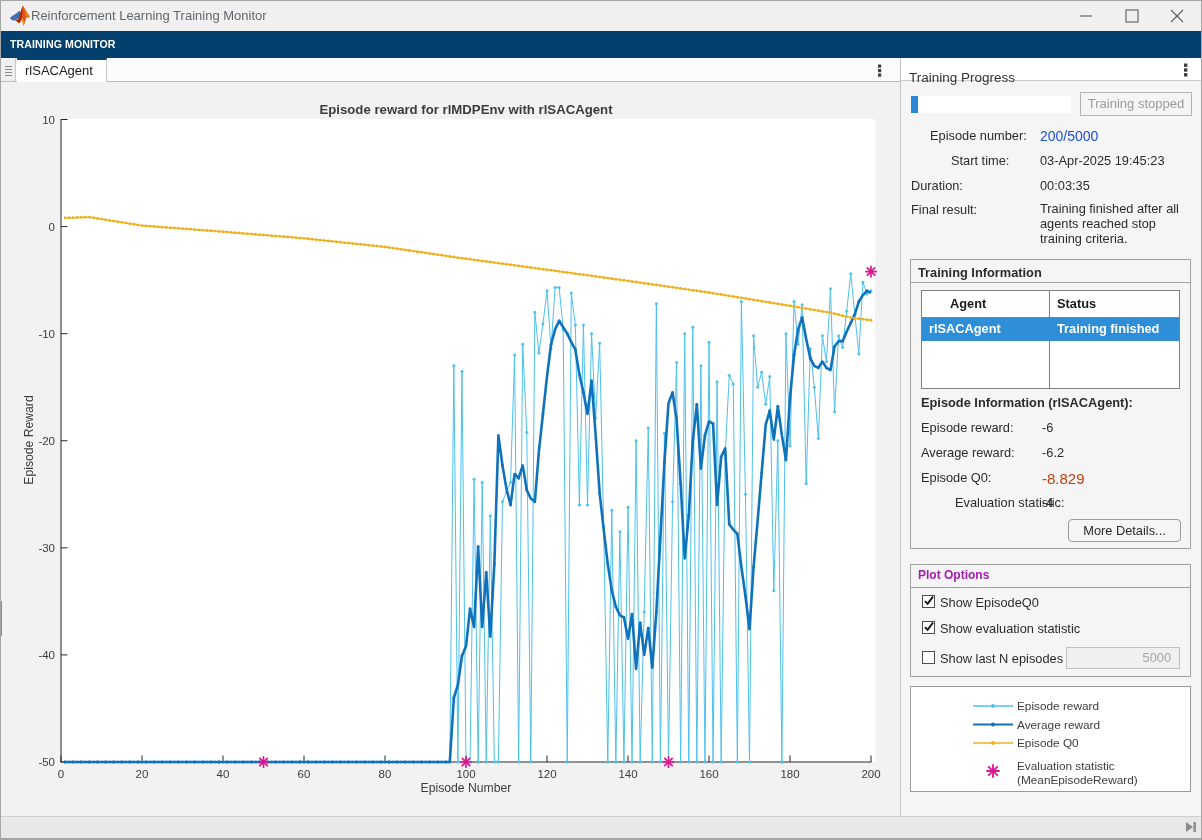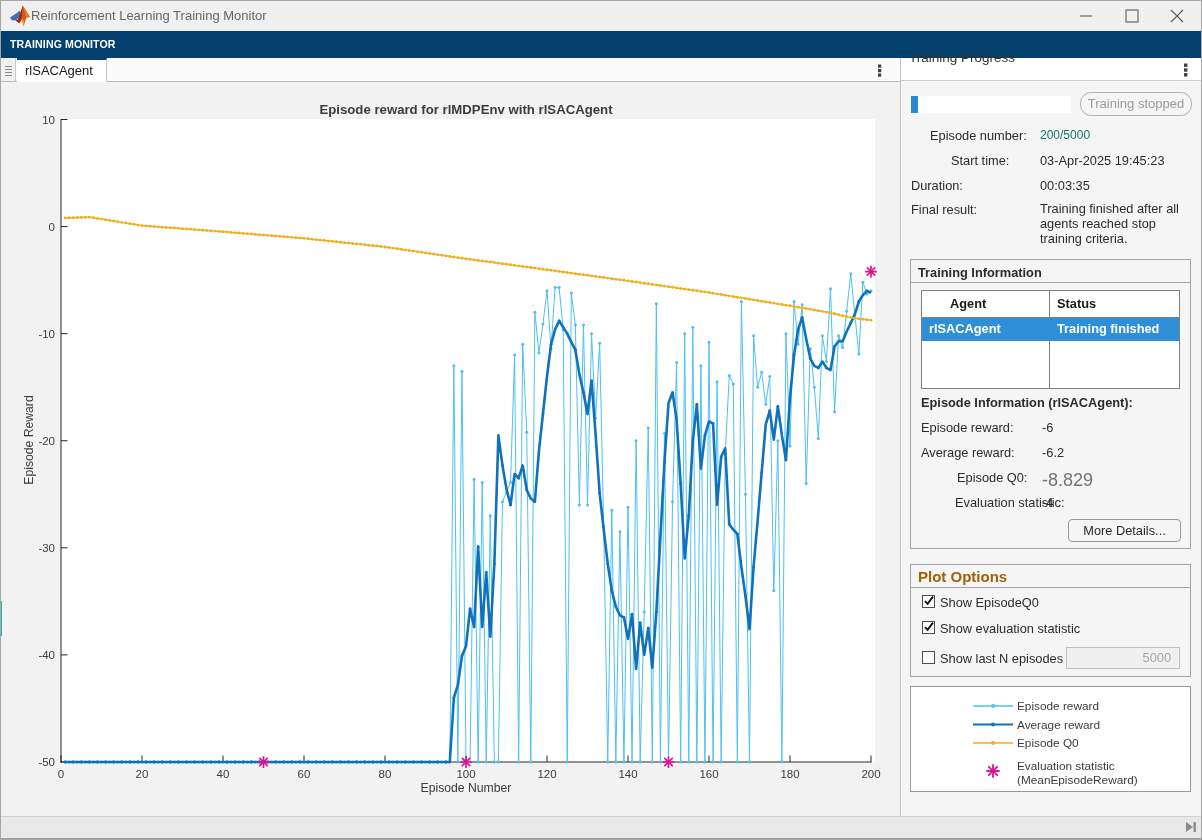--- a/index.html
+++ b/index.html
@@ -621,33 +621,33 @@
       <line x1="865.8" y1="271.6" x2="876.2" y2="271.6"></line>
       <line x1="867.3" y1="275.2" x2="874.7" y2="267.9"></line>
     </g>
   </svg>
 
 <div class="abs" style="left:0;top:601px;width:2px;height:35px;background:#2cb5b0;"></div>
 
 <div class="abs" style="left:900px;top:58px;width:1px;height:758px;background:#c3c3c3;"></div>
 <div class="abs" style="left:901px;top:58px;width:301px;height:758px;background:#f5f5f5;"></div>
 <div class="abs" style="left:901px;top:58px;width:301px;height:23px;background:#fff;border-bottom:1px solid #cccccc;box-sizing:border-box;"></div>
-<div class="abs" style="left:909px;top:50px;font-size:13.5px;color:#333;">Training Progress</div>
+<div class="abs" style="left:909px;top:70px;font-size:13.5px;color:#333;">Training Progress</div>
 <svg class="abs" style="left:1182px;top:62px" width="8" height="16">
   <rect x="2" y="1.5" width="3.4" height="3.4" fill="#3f3f3f"></rect>
     <rect x="2" y="6.3" width="3.4" height="3.4" fill="#3f3f3f"></rect>
     <rect x="2" y="11.1" width="3.4" height="3.4" fill="#3f3f3f"></rect>
 </svg>
 
 <div class="abs" style="left:911px;top:96px;width:160px;height:17px;background:#fff;"></div>
 <div class="abs" style="left:911px;top:96px;width:7px;height:17px;background:#2a87d7;"></div>
-<div class="abs" style="left:1080px;top:92px;width:112px;height:24px;border:1px solid #b3b3b3;border-radius:11px;box-sizing:border-box;font-size:13px;color:#9b9b9b;text-align:center;line-height:22px;">Training stopped</div>
+<div class="abs" style="left:1080px;top:92px;width:112px;height:24px;border:1px solid #b3b3b3;border-radius:0;box-sizing:border-box;font-size:13px;color:#9b9b9b;text-align:center;line-height:22px;">Training stopped</div>
 
 <div class="abs" style="left:930px;top:128px;font-size:12.8px;color:#2b2b2b;">Episode number:</div>
-<div class="abs" style="left:1040px;top:128px;font-size:12px;color:#0f766e;">200/5000</div>
+<div class="abs" style="left:1040px;top:128px;font-size:14px;color:#1d4ed8;">200/5000</div>
 <div class="abs" style="left:951px;top:153px;font-size:12.8px;color:#2b2b2b;">Start time:</div>
 <div class="abs" style="left:1040px;top:153px;font-size:12.8px;color:#2b2b2b;">03-Apr-2025 19:45:23</div>
 <div class="abs" style="left:911px;top:178px;font-size:12.8px;color:#2b2b2b;">Duration:</div>
 <div class="abs" style="left:1040px;top:178px;font-size:12.8px;color:#2b2b2b;">00:03:35</div>
 <div class="abs" style="left:911px;top:202px;font-size:12.8px;color:#2b2b2b;">Final result:</div>
 <div class="abs" style="left:1040px;top:202px;width:152px;font-size:12.8px;color:#2b2b2b;line-height:14.8px;">Training finished after all agents reached stop training criteria.</div>
 
 <div class="abs" style="left:910px;top:259px;width:281px;height:290px;border:1px solid #a3a3a3;box-sizing:border-box;"></div>
 <div class="abs" style="left:910px;top:259px;width:281px;height:24px;border-bottom:1px solid #a3a3a3;box-sizing:border-box;"></div>
 <div class="abs" style="left:918px;top:265px;font-size:12.8px;font-weight:bold;color:#2b2b2b;">Training Information</div>
@@ -657,29 +657,29 @@
 <div class="abs" style="left:929px;top:296px;font-size:12.8px;font-weight:bold;color:#1a1a1a;margin-left:21px;">Agent</div>
 <div class="abs" style="left:1057px;top:296px;font-size:12.8px;font-weight:bold;color:#1a1a1a;">Status</div>
 <div class="abs" style="left:922px;top:318px;width:257px;height:23px;background:#2e8fd8;"></div>
 <div class="abs" style="left:929px;top:321px;font-size:12.8px;font-weight:bold;color:#fff;">rlSACAgent</div>
 <div class="abs" style="left:1057px;top:321px;font-size:12.8px;font-weight:bold;color:#fff;">Training finished</div>
 <div class="abs" style="left:921px;top:395px;font-size:12.8px;font-weight:bold;color:#2b2b2b;">Episode Information (rlSACAgent):</div>
 <div class="abs" style="left:921px;top:420px;font-size:12.8px;color:#2b2b2b;">Episode reward:</div>
 <div class="abs" style="left:1042px;top:420px;font-size:12.8px;color:#2b2b2b;">-6</div>
 <div class="abs" style="left:921px;top:445px;font-size:12.8px;color:#2b2b2b;">Average reward:</div>
 <div class="abs" style="left:1042px;top:445px;font-size:12.8px;color:#2b2b2b;">-6.2</div>
-<div class="abs" style="left:921px;top:470px;font-size:12.8px;color:#2b2b2b;margin-left:36px;">Episode Q0:</div>
-<div class="abs" style="left:1042px;top:470px;font-size:18px;color:#737373;">-8.829</div>
+<div class="abs" style="left:921px;top:470px;font-size:12.8px;color:#2b2b2b;">Episode Q0:</div>
+<div class="abs" style="left:1042px;top:470px;font-size:15px;color:#c2410c;">-8.829</div>
 <div class="abs" style="left:955px;top:495px;font-size:12.8px;color:#2b2b2b;">Evaluation statistic:</div>
 <div class="abs" style="left:1042px;top:495px;font-size:12.8px;color:#2b2b2b;">-4</div>
 <div class="abs" style="left:1068px;top:519px;width:113px;height:23px;border:1px solid #9a9a9a;border-radius:4px;box-sizing:border-box;font-size:12.8px;color:#2b2b2b;text-align:center;line-height:21px;">More Details...</div>
 
 <div class="abs" style="left:910px;top:564px;width:281px;height:113px;border:1px solid #a3a3a3;box-sizing:border-box;"></div>
 <div class="abs" style="left:910px;top:564px;width:281px;height:24px;border-bottom:1px solid #a3a3a3;box-sizing:border-box;"></div>
-<div class="abs" style="left:918px;top:568px;font-size:15px;font-weight:bold;color:#a16207;">Plot Options</div>
+<div class="abs" style="left:918px;top:568px;font-size:12px;font-weight:bold;color:#a21caf;">Plot Options</div>
 <div class="abs" style="left:922px;top:595px;width:13px;height:13px;background:#fff;border:1.5px solid #4d4d4d;box-sizing:border-box;"></div>
 <svg class="abs" style="left:922px;top:593px" width="16" height="16">
     <path d="M3 8.2 L5.6 10.8 L11 3.6" stroke="#111" stroke-width="1.9" fill="none"></path>
   </svg>
 <div class="abs" style="left:940px;top:595px;font-size:12.8px;color:#2b2b2b;">Show EpisodeQ0</div>
 <div class="abs" style="left:922px;top:621px;width:13px;height:13px;background:#fff;border:1.5px solid #4d4d4d;box-sizing:border-box;"></div>
 <svg class="abs" style="left:922px;top:619px" width="16" height="16">
     <path d="M3 8.2 L5.6 10.8 L11 3.6" stroke="#111" stroke-width="1.9" fill="none"></path>
   </svg>
 <div class="abs" style="left:940px;top:621px;font-size:12.8px;color:#2b2b2b;">Show evaluation statistic</div>

